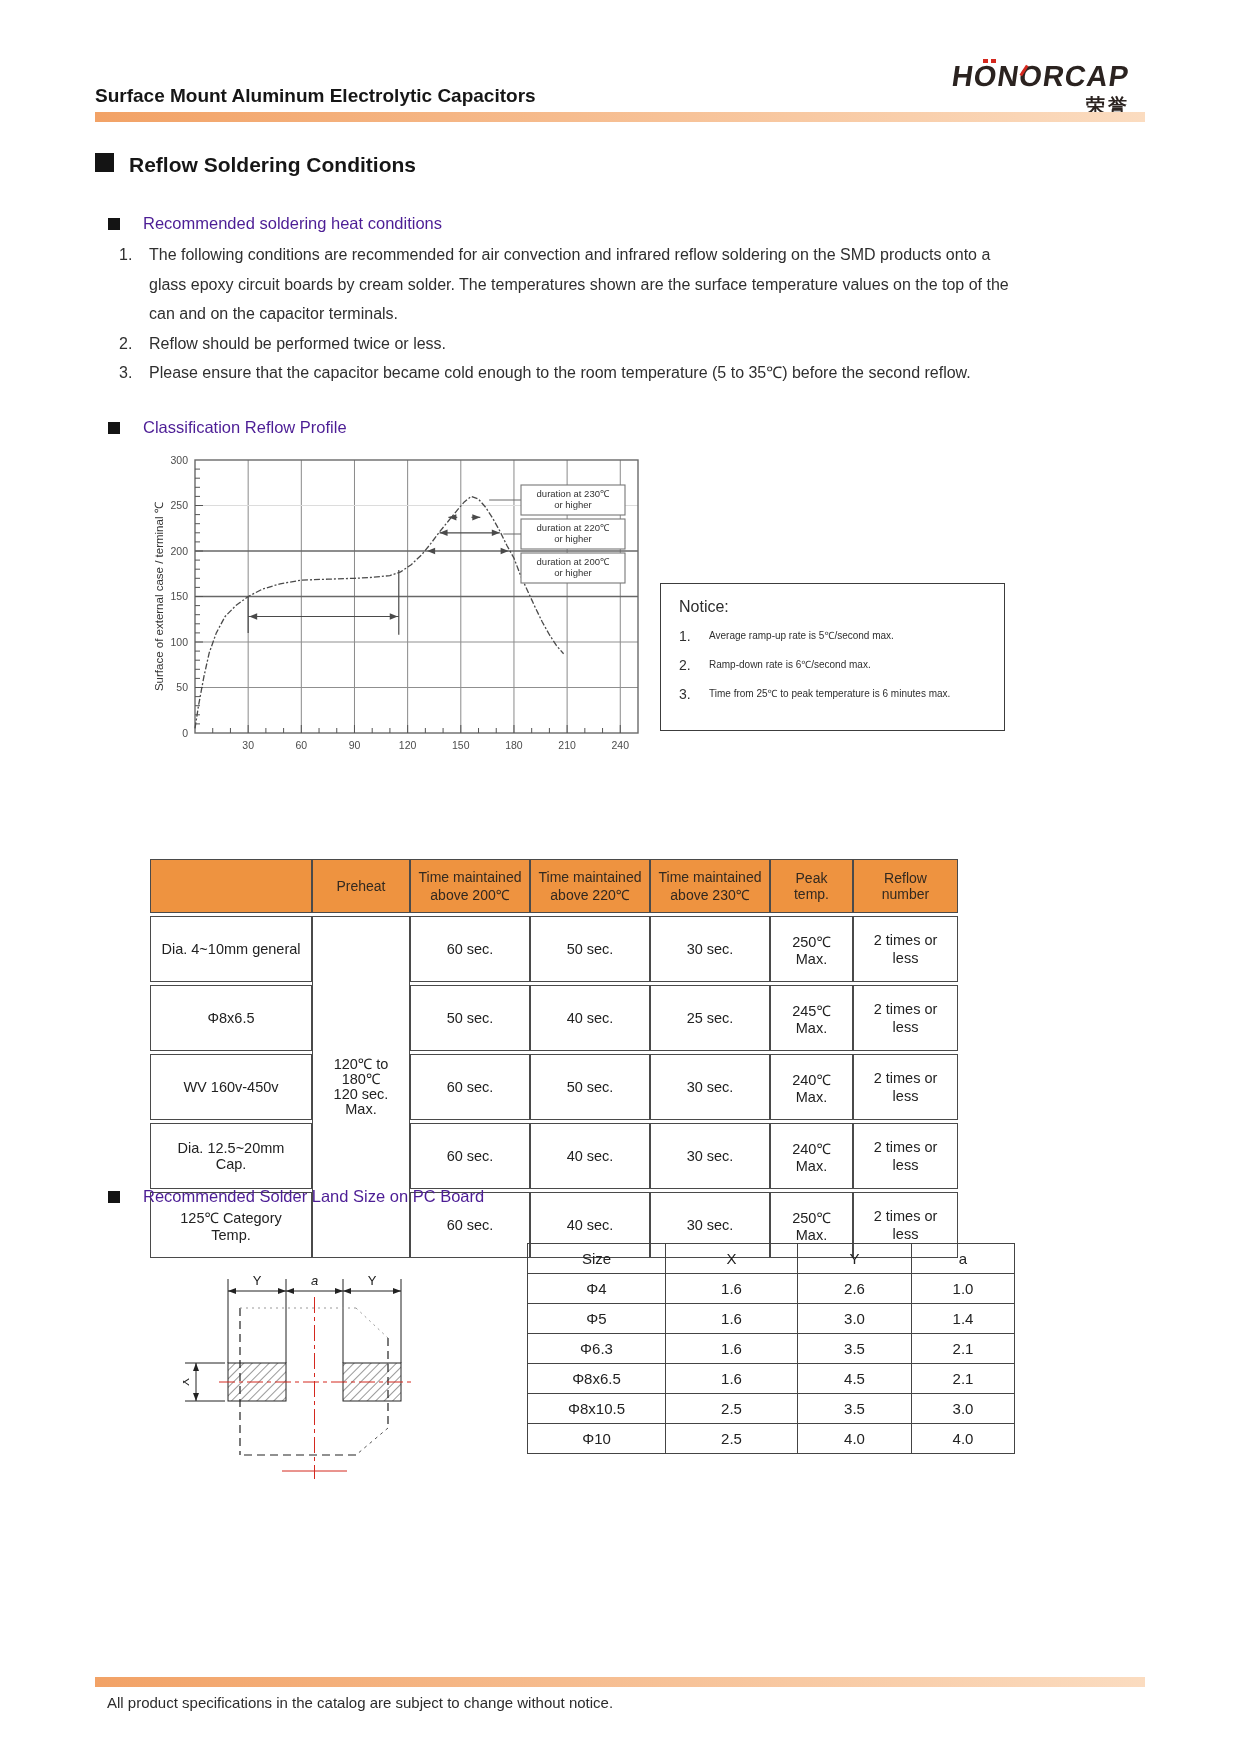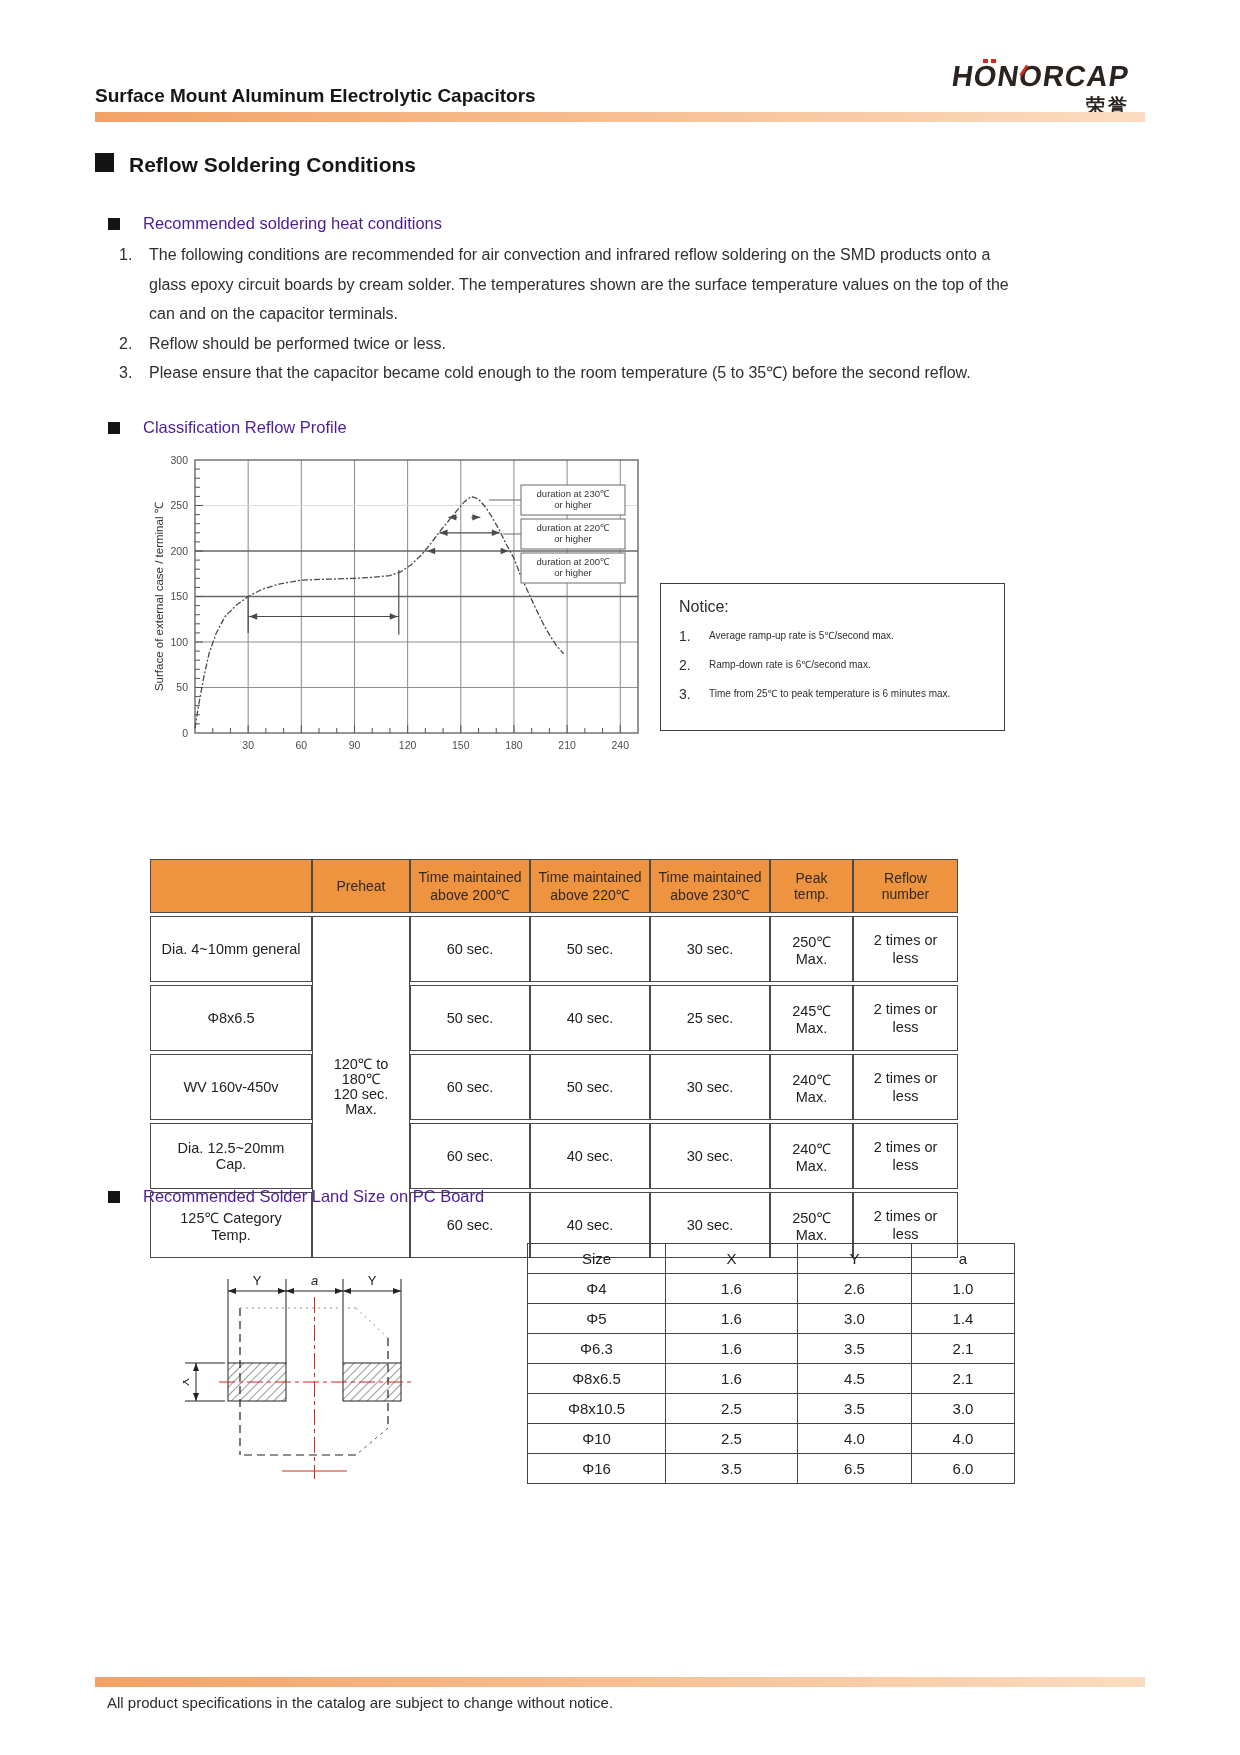--- a/index.html
+++ b/index.html
@@ -390,23 +390,17 @@
         <td>2.5</td>
         <td>3.5</td>
         <td>3.0</td>
       </tr>
       <tr>
         <td>Φ10</td>
         <td>2.5</td>
         <td>4.0</td>
         <td>4.0</td>
       </tr>
-      <tr>
-        <td>Φ16</td>
-        <td>3.5</td>
-        <td>6.5</td>
-        <td>6.0</td>
-      </tr>
     </tbody>
   </table>
 
 <div class="orange-bar bottom"></div>
 <div class="footer-note">All product specifications in the catalog are subject to change without notice.</div>
 
 </body></html>

